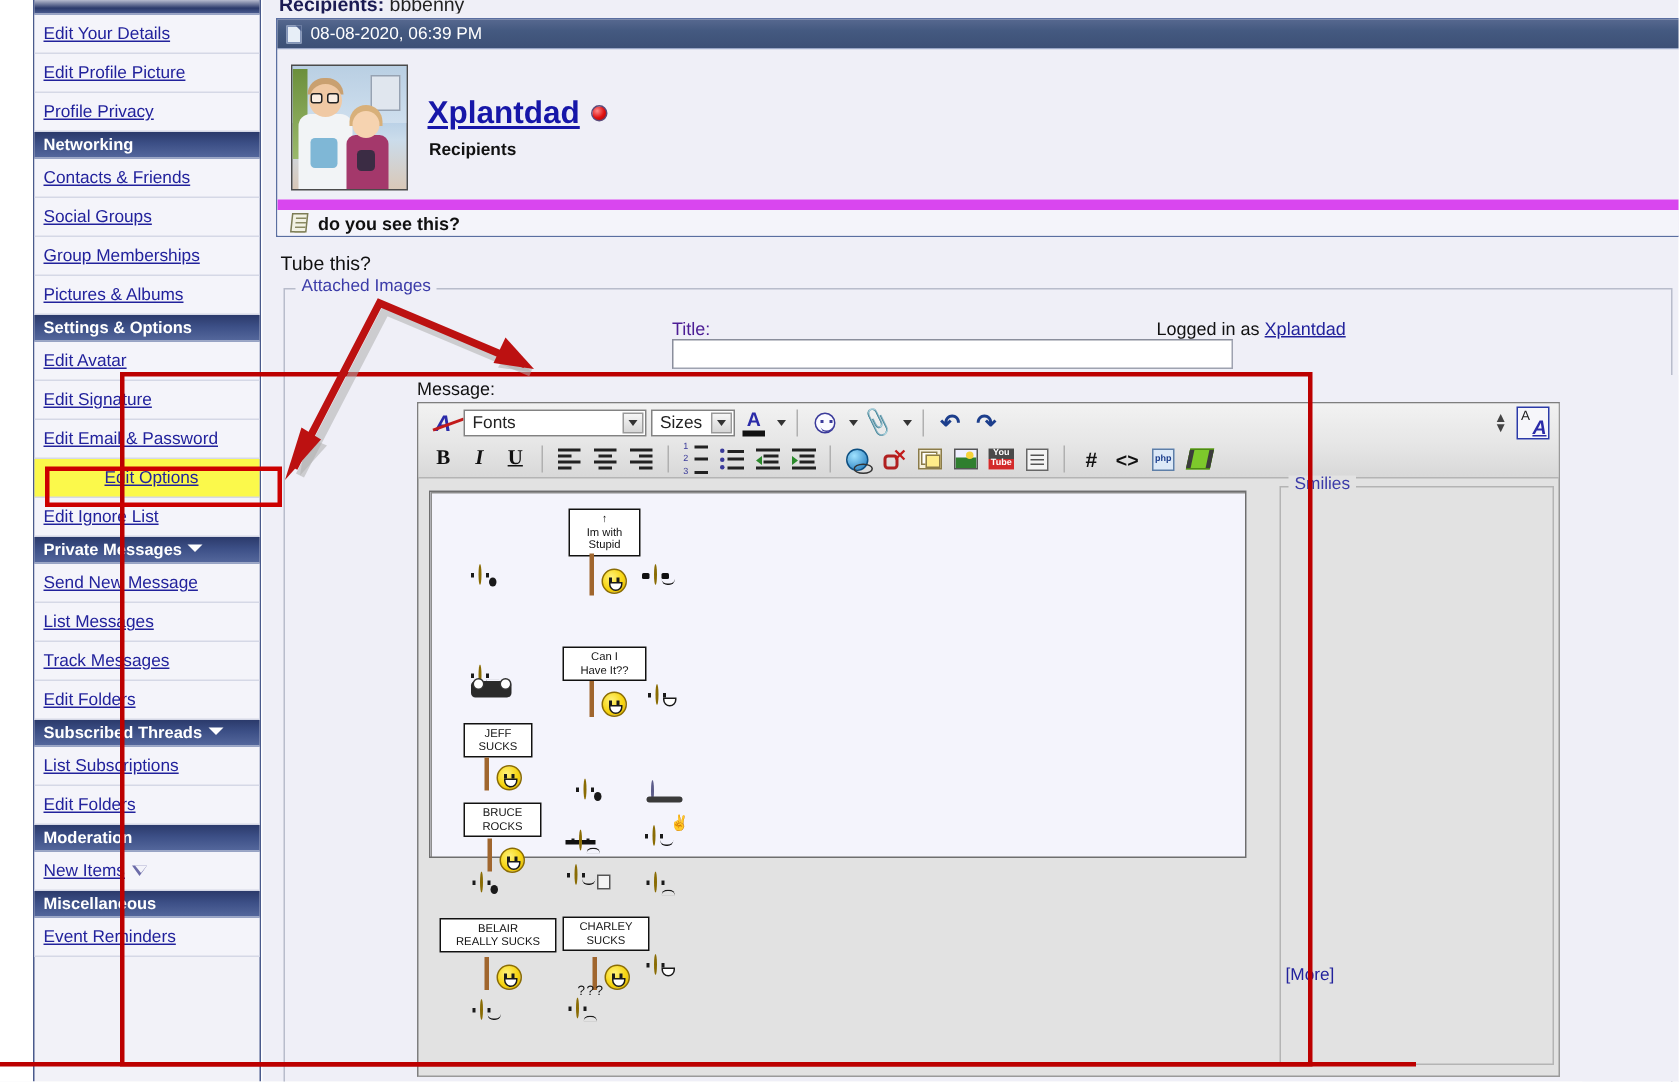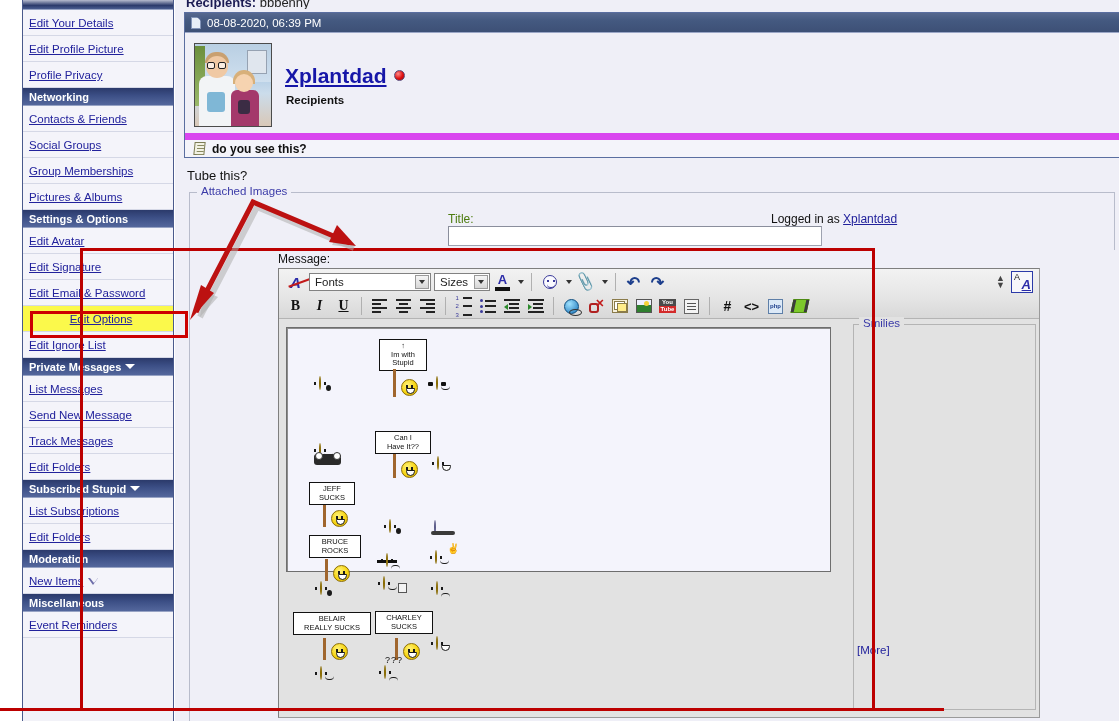--- a/index.html
+++ b/index.html
@@ -184,21 +184,21 @@
     position:absolute; left: 12px; top: 192px; right: 2px; bottom: -4px;
     border: 1px solid #B8BCCB;
     border-radius: 0;
   }
   #attached-legend {
     position:absolute; left: 22px; top: 185px;
     background:#EFEFF7; padding: 0 4px;
     font-size: 11.5px; color:#3B3BA8;
   }
 
-  #title-label { position:absolute; left: 273px; top: 212px; font-size:12px; color:#4d7c0f;}
+  #title-label { position:absolute; left: 273px; top: 212px; font-size:12px; color:#4c1d95;}
   #title-input {
     position:absolute; left: 273px; top: 226px; width: 374px; height: 20px;
     background:#ffffff; border:1px solid #9EA2B0;
     border-top-color:#8A8E9C; border-left-color:#8A8E9C;
   }
   #logged-in {
     position:absolute; left: 596px; top: 212px;
     font-size: 12px; color:#111111; white-space:nowrap;
   }
   #logged-in a { color:#22229C; text-decoration:underline; cursor:pointer;}
@@ -385,25 +385,25 @@
       <div class="side-item"><a>Social Groups</a></div>
       <div class="side-item"><a>Group Memberships</a></div>
       <div class="side-item"><a>Pictures &amp; Albums</a></div>
       <div class="side-head"><span>Settings &amp; Options</span></div>
       <div class="side-item"><a>Edit Avatar</a></div>
       <div class="side-item"><a>Edit Signature</a></div>
       <div class="side-item"><a>Edit Email &amp; Password</a></div>
       <div class="side-item highlight"><a>Edit Options</a></div>
       <div class="side-item"><a>Edit Ignore List</a></div>
       <div class="side-head"><span>Private Messages</span><span class="caret"></span></div>
+      <div class="side-item"><a>Send New Message</a></div>
       <div class="side-item"><a>List Messages</a></div>
-      <div class="side-item"><a>Send New Message</a></div>
       <div class="side-item"><a>Track Messages</a></div>
       <div class="side-item"><a>Edit Folders</a></div>
-      <div class="side-head"><span>Subscribed Stupid</span><span class="caret"></span></div>
+      <div class="side-head"><span>Subscribed Threads</span><span class="caret"></span></div>
       <div class="side-item"><a>List Subscriptions</a></div>
       <div class="side-item"><a>Edit Folders</a></div>
       <div class="side-head"><span>Moderation</span></div>
       <div class="side-item"><a>New Items</a><span class="caret-outline"></span></div>
       <div class="side-head"><span>Miscellaneous</span></div>
       <div class="side-item"><a>Event Reminders</a></div>
     </div>
   <div id="edit-options-box"></div>
 
   <div id="main">

